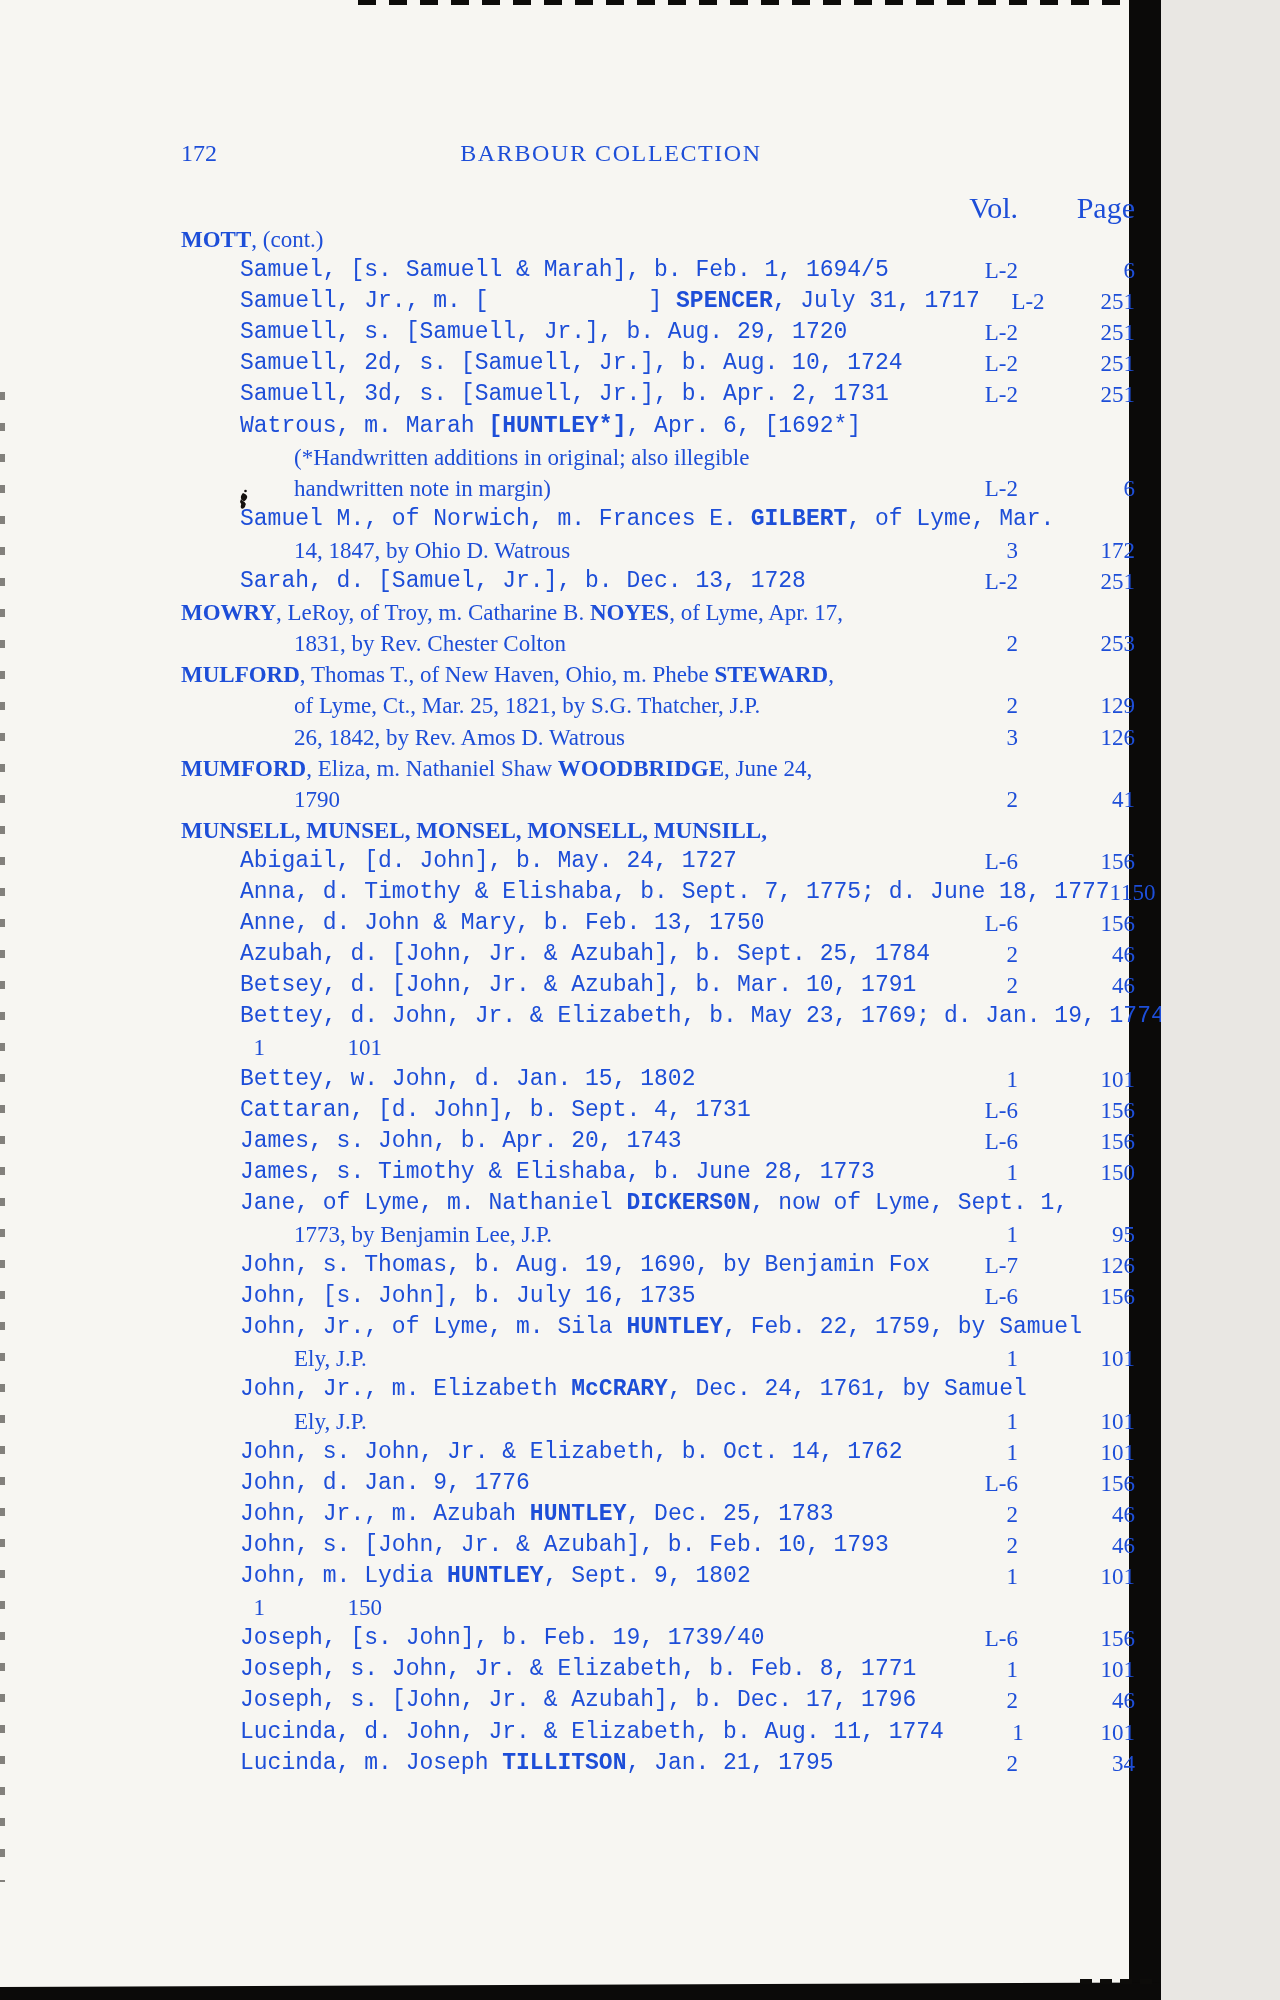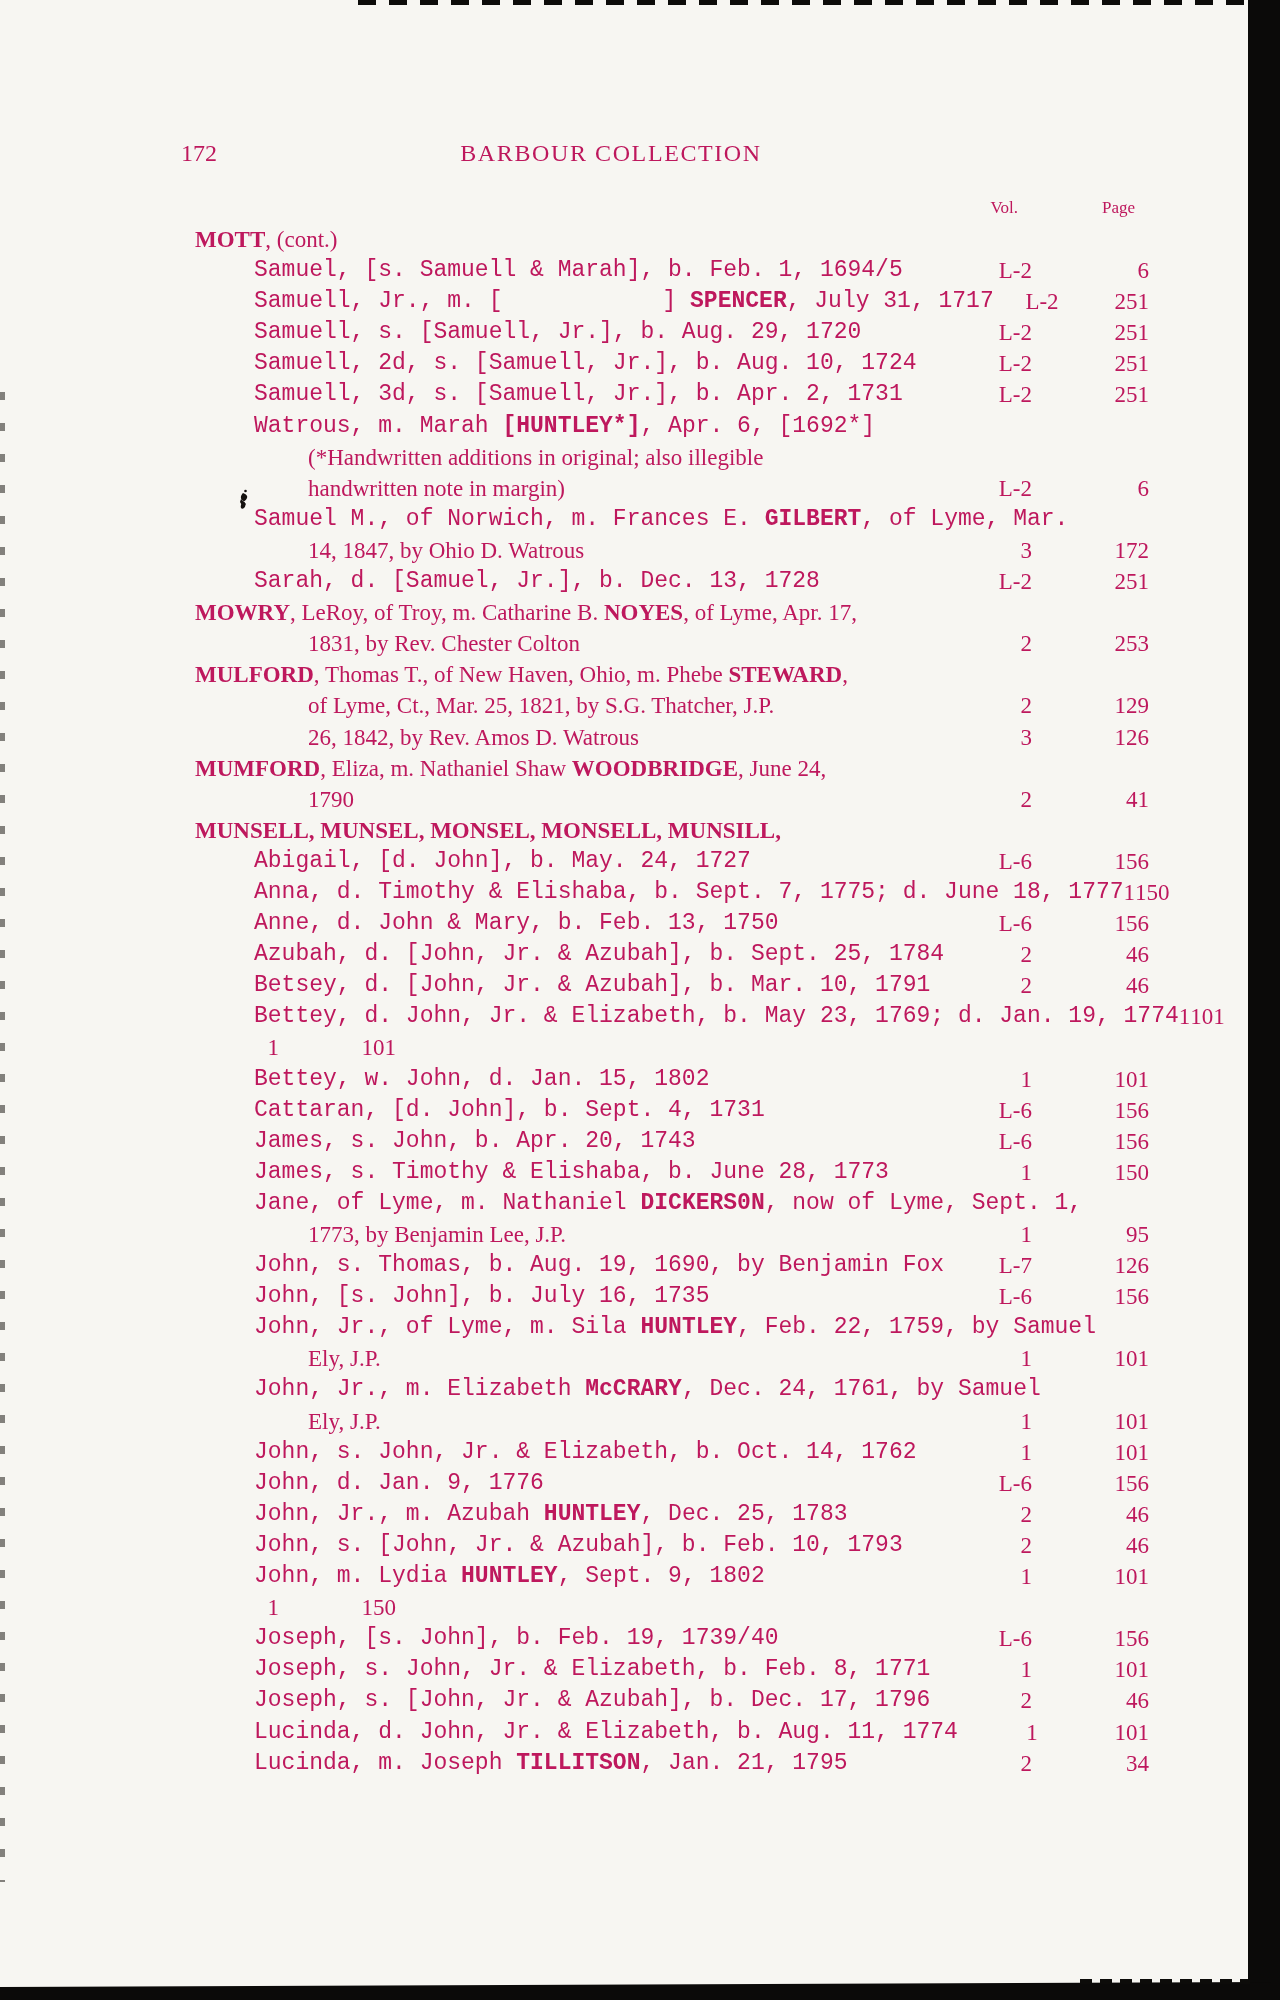--- a/index.html
+++ b/index.html
@@ -1,41 +1,41 @@
 <!DOCTYPE html>
 <html><head>
 <meta charset="utf-8">
 <style>
   html,body{margin:0;padding:0;}
   body{width:1280px;height:2000px;background:#e9e7e3;font-family:"Liberation Serif", serif;}
-  .page{position:relative;width:1280px;height:2000px;background:#f7f6f2;overflow:hidden;color:#be185d;}
+  .page{position:relative;width:1161px;height:2000px;background:#f7f6f2;overflow:hidden;color:#1d4ed8;}
 
   
   .edge-top{position:absolute;top:0;left:358px;right:30px;height:5px;
     background:repeating-linear-gradient(90deg,#0d0c0a 0 18px,rgba(0,0,0,0) 18px 31px);}
   .edge-right{position:absolute;top:0;right:0;width:32px;height:2000px;background:#0b0a09;}
   .edge-bottom{position:absolute;left:0;bottom:0;width:1280px;height:20px;background:#0b0a09;
     clip-path:polygon(0 35%,100% 10%,100% 100%,0 100%);}
   .edge-bottom-fray{position:absolute;left:1080px;bottom:16px;width:170px;height:5px;
     background:repeating-linear-gradient(90deg,#0d0c0a 0 12px,rgba(0,0,0,0) 12px 20px);}
   .edge-left-marks{position:absolute;left:0;top:392px;width:5px;height:1490px;
     background:repeating-linear-gradient(180deg,rgba(35,32,28,.55) 0 8px,rgba(0,0,0,0) 8px 31px);}
 
   .content{position:absolute;left:181px;top:0;width:954px;}
 
   .runhead{position:absolute;top:140px;left:0;width:100%;height:30px;font-size:24px;}
   .pagenum{position:absolute;left:0;top:0;}
   .runtitle{position:absolute;left:430px;top:0;transform:translateX(-50%);letter-spacing:1.6px;white-space:nowrap;}
 
-  .colhead{position:absolute;top:194px;left:0;width:100%;display:flex;font-size:17px;line-height:28px;}
+  .colhead{position:absolute;top:194px;left:0;width:100%;display:flex;font-size:30px;line-height:28px;}
   .colhead .sp{flex:1;}
   .vcol{width:84px;text-align:right;}
   .pcol{width:117px;text-align:right;}
 
-  .rows{position:absolute;top:224px;left:0;width:100%;font-size:23px;margin-left:14px;}
+  .rows{position:absolute;top:224px;left:0;width:100%;font-size:23px;}
   .row{display:flex;height:31.1px;line-height:31.1px;white-space:nowrap;}
   .txt{flex:1;overflow:visible;}
   .ind0{padding-left:0;}
   .ind1{padding-left:59px;font-family:Liberation Mono, monospace;}
   .ind2{padding-left:113px;}
   .b{font-weight:700;}
   .gap{display:inline-block;width:160px;}
 
   .ink-mark{position:absolute;left:237px;top:489px;width:13px;height:22px;}
 </style>

